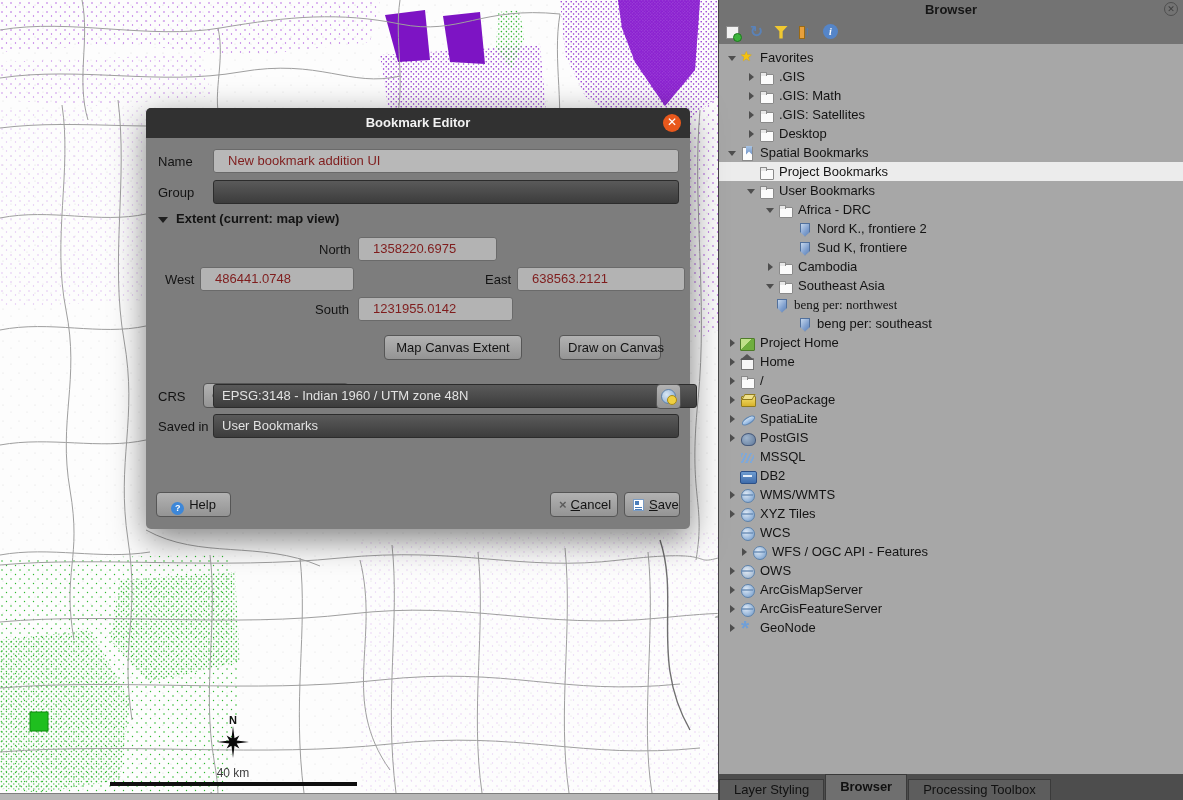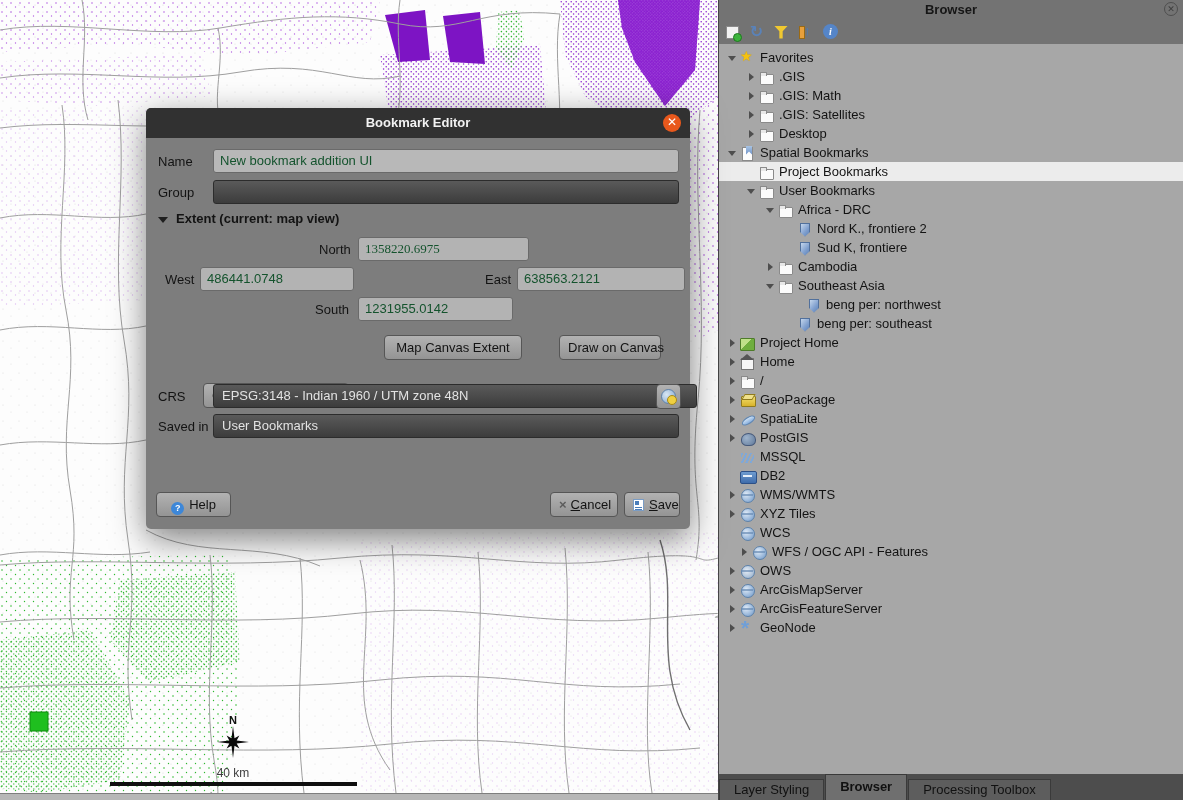--- a/index.html
+++ b/index.html
@@ -18,21 +18,21 @@
     z-index:5; }
   .dlg-titlebar { position:absolute; left:0; top:0; right:0; height:30px;
     background:#313131; border-radius:5px 5px 0 0; }
   .dlg-title { position:absolute; left:0; right:0; top:7px; text-align:center;
     color:#f2f2f2; font-weight:bold; font-size:13px; }
   .dlg-close { position:absolute; right:9px; top:6px; width:18px; height:18px;
     border-radius:50%; background:#e8581c; color:#fff; font-size:12px; font-weight:bold;
     text-align:center; line-height:17px; cursor:default; }
   .lbl { position:absolute; color:#131313; font-size:13px; }
   .input-light { position:absolute; background:#b3b3b3; border:1px solid #6a6a6a;
-    border-radius:3px; color:#14532d; font-size:13px; padding:0 6px; line-height:22px;
+    border-radius:3px; color:#7f1d1d; font-size:13px; padding:0 14px; line-height:22px;
     height:24px; white-space:nowrap; overflow:hidden; }
   .combo-dark { position:absolute; height:24px; border:1px solid #2c2c2c; border-radius:3px;
     background:linear-gradient(#5a5a5a,#3c3c3c); color:#e2e2e2; font-size:13px;
     padding:0 20px 0 8px; line-height:22px; white-space:nowrap; overflow:hidden; }
   .btn { position:absolute; height:25px; border:1px solid #565656; border-radius:4px;
     background:linear-gradient(#b2b2b2,#949494); color:#131313; font-size:13px;
     text-align:center; line-height:23px; padding:0 8px; white-space:nowrap; }
   .btn .blbl { display:inline-block; }
   .btn-menu-arrow { display:inline-block; width:0; height:0; margin-left:7px; margin-bottom:1px;
     border-left:4px solid transparent; border-right:4px solid transparent;
@@ -253,21 +253,21 @@
     <div class="lbl" style="left:12px; top:46px;">Name</div>
     <div class="input-light" style="left:67px; top:41px; width:466px; background:#b8b8b8;">New bookmark addition UI</div>
 
     <div class="lbl" style="left:12px; top:77px;">Group</div>
     <div class="combo-dark" style="left:67px; top:72px; width:466px;"></div>
 
     <div class="extent-arrow"></div>
     <div class="extent-hdr">Extent (current: map view)</div>
 
     <div class="lbl" style="left:173px; top:134px;">North</div>
-    <div class="input-light" style="left:212px; top:129px; width:171px;font-family:Liberation Serif, serif;">1358220.6975</div>
+    <div class="input-light" style="left:212px; top:129px; width:139px;">1358220.6975</div>
 
     <div class="lbl" style="left:19px; top:164px;">West</div>
     <div class="input-light" style="left:54px; top:159px; width:154px;">486441.0748</div>
 
     <div class="lbl" style="left:339px; top:164px;">East</div>
     <div class="input-light" style="left:371px; top:159px; width:168px;">638563.2121</div>
 
     <div class="lbl" style="left:169px; top:194px;">South</div>
     <div class="input-light" style="left:212px; top:189px; width:155px;">1231955.0142</div>
 
@@ -373,21 +373,21 @@
         <div class="trow" style="padding-left: 46px;">
           <span class="exp collapsed"></span>
           <span class="ticon ticon-folder"></span>
           <span class="tlabel">Cambodia</span>
         </div>
         <div class="trow" style="padding-left: 46px;">
           <span class="exp expanded"></span>
           <span class="ticon ticon-folder"></span>
           <span class="tlabel">Southeast Asia</span>
         </div>
-        <div class="trow" style="padding-left: 74px;">
+        <div class="trow" style="padding-left: 42px; font-family: Liberation Serif, serif;">
           <span class="exp none"></span>
           <span class="ticon ticon-bookmark"></span>
           <span class="tlabel">beng per: northwest</span>
         </div>
         <div class="trow" style="padding-left: 65px;">
           <span class="exp none"></span>
           <span class="ticon ticon-bookmark"></span>
           <span class="tlabel">beng per: southeast</span>
         </div>
         <div class="trow" style="padding-left: 8px;">

